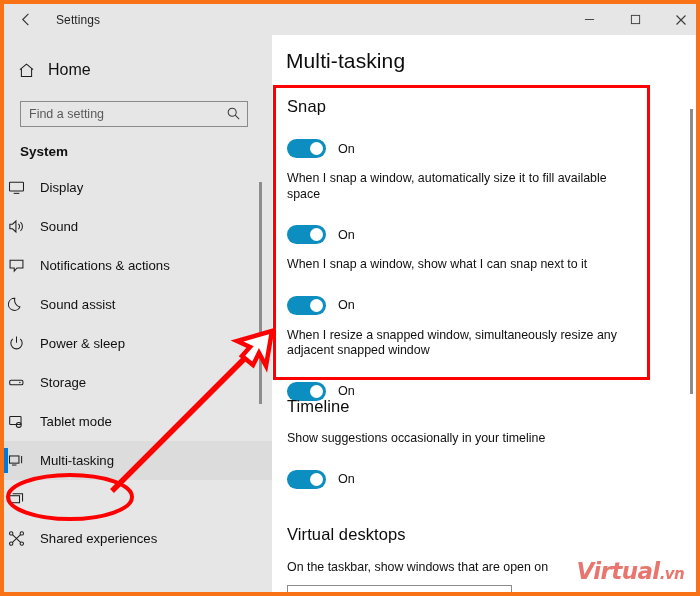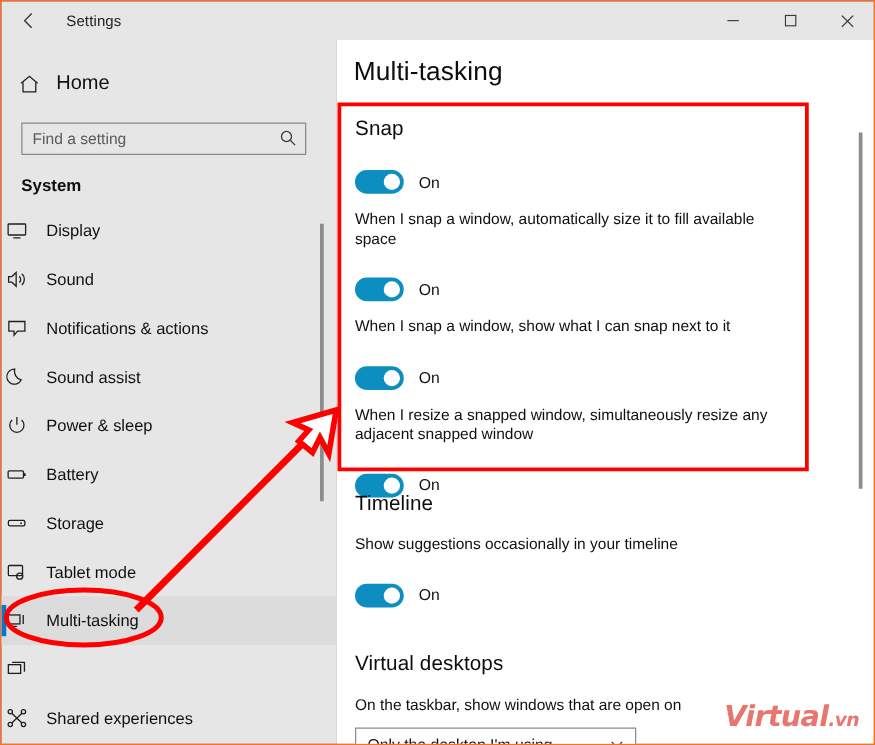--- a/index.html
+++ b/index.html
@@ -5,22 +5,22 @@
   * { box-sizing: border-box; margin: 0; padding: 0; }
   html, body {
     width: 700px; height: 596px;
     font-family: "Liberation Sans", sans-serif;
     background: #ffffff;
     overflow: hidden;
   }
   #app {
     position: relative;
     width: 700px; height: 596px;
-    background: #7f1d1d;
-    border: 1px solid #f97316;
+    background: #4c1d95;
+    border: 4px solid #f97316;
     overflow: hidden;
   }
 
   
   .titlebar {
     position: absolute; top: 0; left: 0;
     width: 700px; height: 31px;
     background: #e6e6e6;
     display: flex; align-items: center;
   }
@@ -290,29 +290,20 @@
       <div class="nav-item">
         <span class="ico">
           <svg width="17" height="17" viewBox="0 0 18 18" fill="none" stroke="#1f1f1f" stroke-width="1.1">
             <path d="M5 4.2 A6 6 0 1 0 13 4.2"></path>
               <path d="M9 1.6 V8.2"></path>
           </svg>
         </span>
         <span class="lbl">Power &amp; sleep</span>
       </div>
 
-      <div class="nav-item">
-        <span class="ico">
-          <svg width="17" height="17" viewBox="0 0 18 18" fill="none" stroke="#1f1f1f" stroke-width="1.1">
-            <rect x="1.6" y="6" width="13" height="6.2" rx="1"></rect>
-              <rect x="15" y="8" width="1.4" height="2.4" fill="#1f1f1f" stroke="none"></rect>
-          </svg>
-        </span>
-        <span class="lbl">Battery</span>
-      </div>
 
       <div class="nav-item">
         <span class="ico">
           <svg width="17" height="17" viewBox="0 0 18 18" fill="none" stroke="#1f1f1f" stroke-width="1.1">
             <rect x="1.8" y="6.6" width="14" height="4.8" rx="1.4"></rect>
               <circle cx="12.6" cy="9" r="0.8" fill="#1f1f1f" stroke="none"></circle>
           </svg>
         </span>
         <span class="lbl">Storage</span>
       </div>

